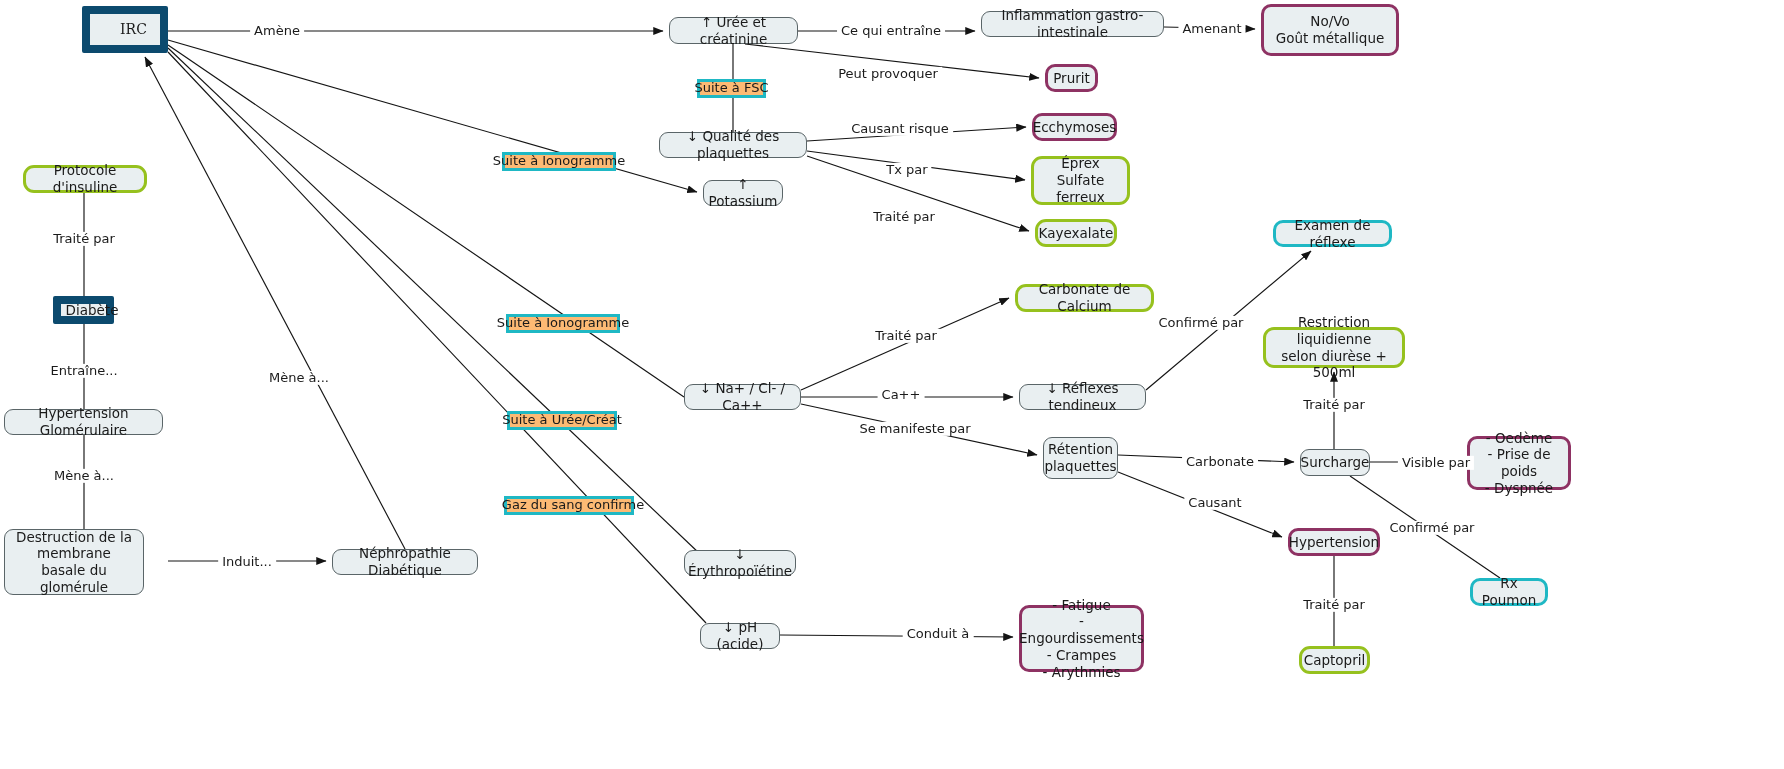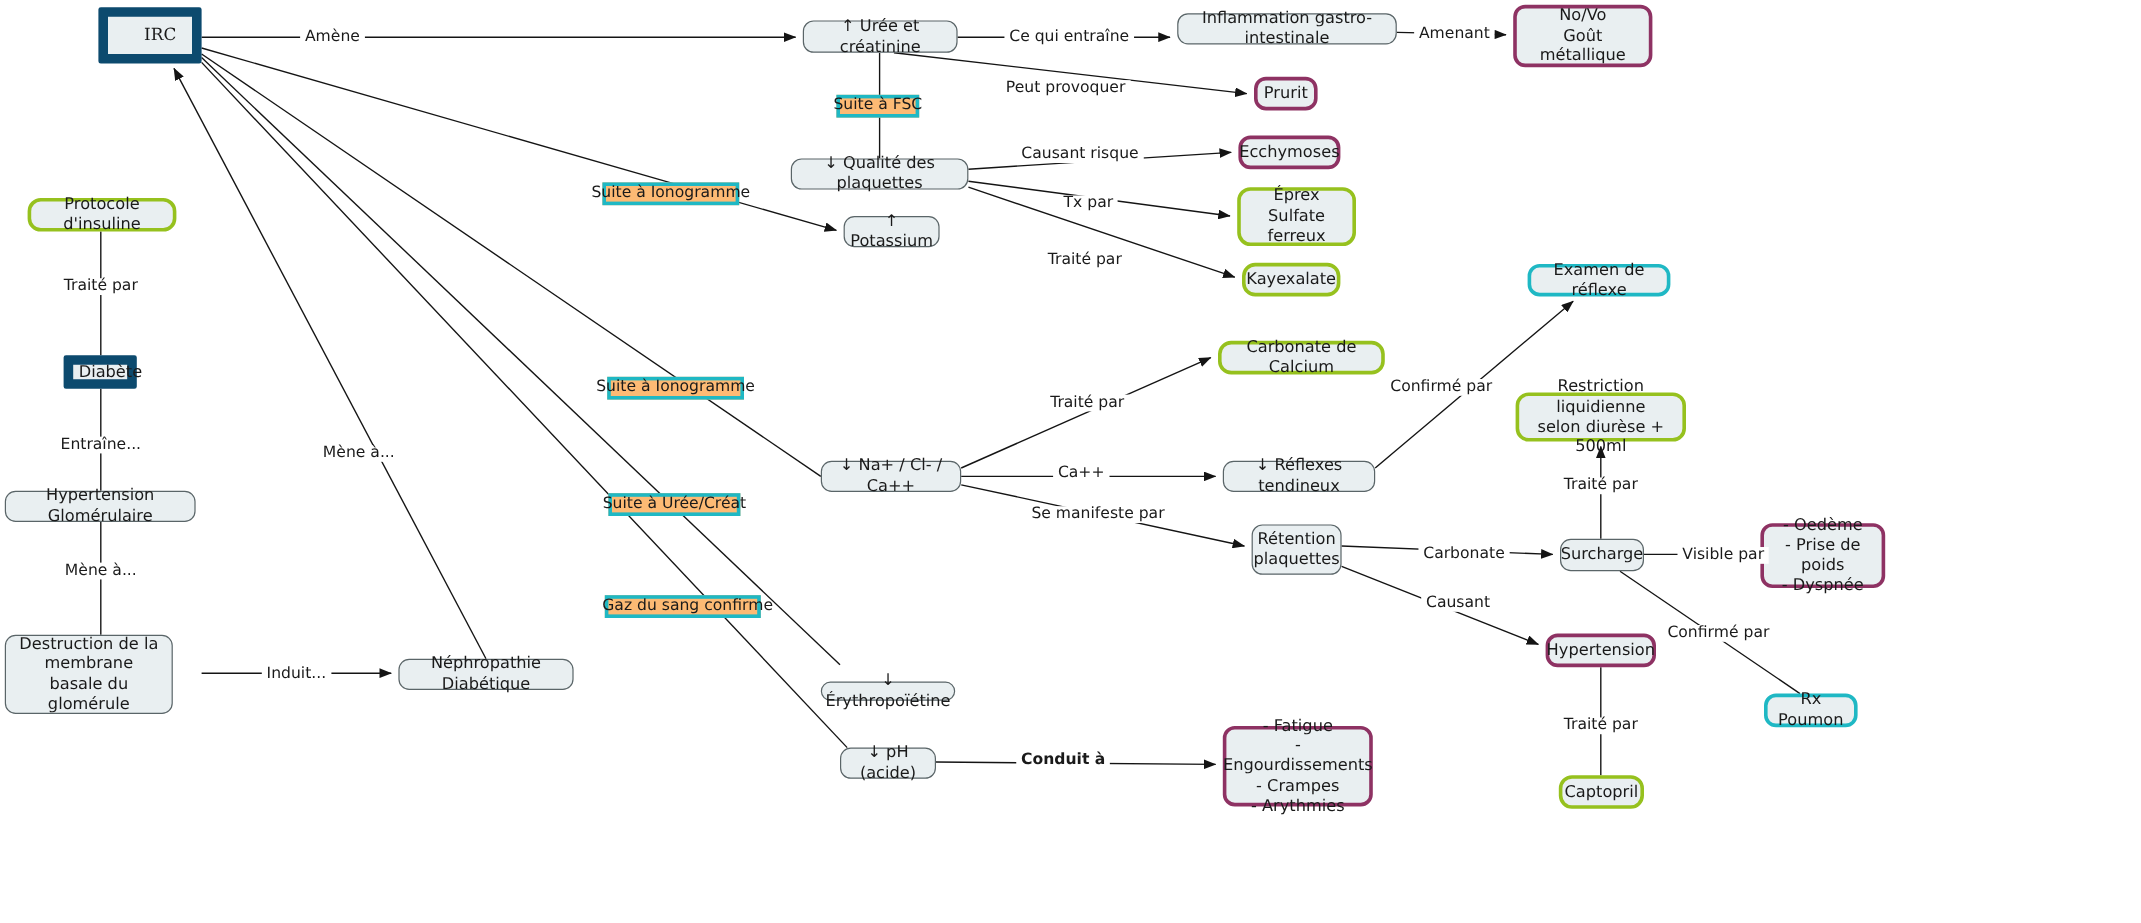--- a/index.html
+++ b/index.html
@@ -114,21 +114,21 @@
         <path d="M84,193 L84,296" fill="none" stroke="#141414" stroke-width="1.15"></path>
         <path d="M84,324 L84,409" fill="none" stroke="#141414" stroke-width="1.15"></path>
         <path d="M84,435 L84,529" fill="none" stroke="#141414" stroke-width="1.15"></path>
         <path d="M168,561 L326,561" fill="none" stroke="#141414" stroke-width="1.15" marker-end="url(#arrowhead)"></path>
         <path d="M405,549 L145,57" fill="none" stroke="#141414" stroke-width="1.15" marker-end="url(#arrowhead)"></path>
       </g>
   </svg>
 <div class="node key serif" style="left: 82px; top: 6px; width: 86px; height: 47px;">IRC</div>
     <div class="node concept" style="left: 669px; top: 17px; width: 129px; height: 27px;">↑ Urée et créatinine</div>
     <div class="node concept" style="left: 981px; top: 11px; width: 183px; height: 26px;">Inflammation gastro-intestinale</div>
-    <div class="node symptom" style="left: 1261px; top: 4px; width: 116px; height: 52px;">No/Vo
+    <div class="node symptom" style="left: 1261px; top: 4px; width: 138px; height: 52px;">No/Vo
 Goût métallique</div>
     <div class="node symptom" style="left: 1045px; top: 64px; width: 53px; height: 28px;">Prurit</div>
     <div class="node concept" style="left: 659px; top: 132px; width: 148px; height: 26px;">↓ Qualité des plaquettes</div>
     <div class="node symptom" style="left: 1032px; top: 113px; width: 85px; height: 28px;">Ecchymoses</div>
     <div class="node treatment" style="left: 1031px; top: 156px; width: 99px; height: 49px;">Éprex
 Sulfate ferreux</div>
     <div class="node concept" style="left: 703px; top: 180px; width: 80px; height: 26px;">↑ Potassium</div>
     <div class="node treatment" style="left: 1035px; top: 219px; width: 82px; height: 28px;">Kayexalate</div>
     <div class="node test" style="left: 1273px; top: 220px; width: 119px; height: 27px;">Examen de réflexe</div>
     <div class="node treatment" style="left: 1015px; top: 284px; width: 139px; height: 28px;">Carbonate de Calcium</div>
@@ -144,21 +144,21 @@
 - Dyspnée</div>
     <div class="node symptom" style="left: 1288px; top: 528px; width: 92px; height: 28px;">Hypertension</div>
     <div class="node test" style="left: 1470px; top: 578px; width: 78px; height: 28px;">Rx Poumon</div>
     <div class="node treatment" style="left: 1299px; top: 646px; width: 71px; height: 28px;">Captopril</div>
     <div class="node treatment" style="left: 23px; top: 165px; width: 124px; height: 28px;">Protocole d'insuline</div>
     <div class="node key" style="left: 53px; top: 296px; width: 61px; height: 28px;">Diabète</div>
     <div class="node concept" style="left: 4px; top: 409px; width: 159px; height: 26px;">Hypertension Glomérulaire</div>
     <div class="node concept" style="left: 4px; top: 529px; width: 140px; height: 66px;">Destruction de la membrane
 basale du glomérule</div>
     <div class="node concept" style="left: 332px; top: 549px; width: 146px; height: 26px;">Néphropathie Diabétique</div>
-    <div class="node concept" style="left: 684px; top: 568px; width: 112px; height: 16px;">↓ Érythropoïétine</div>
+    <div class="node concept" style="left: 684px; top: 550px; width: 112px; height: 26px;">↓ Érythropoïétine</div>
     <div class="node concept" style="left: 700px; top: 623px; width: 80px; height: 26px;">↓ pH (acide)</div>
     <div class="node symptom" style="left: 1019px; top: 605px; width: 125px; height: 67px;">- Fatigue
 - Engourdissements
 - Crampes
 - Arythmies</div>
     <div class="linkbox" style="left: 697px; top: 79px; width: 69px; height: 19px;">Suite à FSC</div>
     <div class="linkbox" style="left: 502px; top: 152px; width: 114px; height: 19px;">Suite à Ionogramme</div>
     <div class="linkbox" style="left: 506px; top: 314px; width: 114px; height: 19px;">Suite à Ionogramme</div>
     <div class="linkbox" style="left: 507px; top: 411px; width: 110px; height: 19px;">Suite à Urée/Créat</div>
     <div class="linkbox" style="left: 504px; top: 496px; width: 130px; height: 19px; padding-left: 12px;">Gaz du sang confirme</div>
@@ -172,19 +172,19 @@
     <div class="linklabel" style="left: 906px; top: 336px;">Traité par</div>
     <div class="linklabel" style="left: 901px; top: 395px;">Ca++</div>
     <div class="linklabel" style="left: 915px; top: 429px;">Se manifeste par</div>
     <div class="linklabel" style="left: 1201px; top: 323px;">Confirmé par</div>
     <div class="linklabel" style="left: 1334px; top: 405px;">Traité par</div>
     <div class="linklabel" style="left: 1220px; top: 462px;">Carbonate</div>
     <div class="linklabel" style="left: 1436px; top: 463px;">Visible par</div>
     <div class="linklabel" style="left: 1215px; top: 503px;">Causant</div>
     <div class="linklabel" style="left: 1432px; top: 528px;">Confirmé par</div>
     <div class="linklabel" style="left: 1334px; top: 605px;">Traité par</div>
-    <div class="linklabel" style="left: 886px; top: 634px; font-weight: bold;">Conduit à</div>
+    <div class="linklabel" style="left: 938px; top: 634px;">Conduit à</div>
     <div class="linklabel" style="left: 84px; top: 239px;">Traité par</div>
     <div class="linklabel" style="left: 84px; top: 371px;">Entraîne...</div>
     <div class="linklabel" style="left: 84px; top: 476px;">Mène à...</div>
     <div class="linklabel" style="left: 247px; top: 562px;">Induit...</div>
     <div class="linklabel" style="left: 299px; top: 378px;">Mène à...</div>
   </div>
 
 </body></html>

